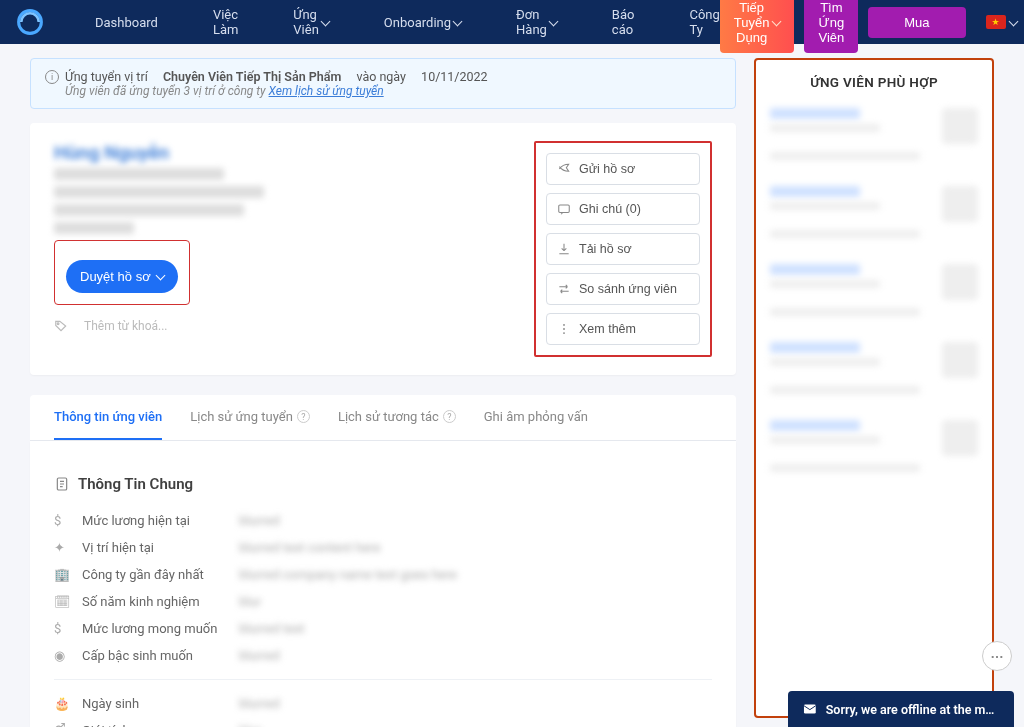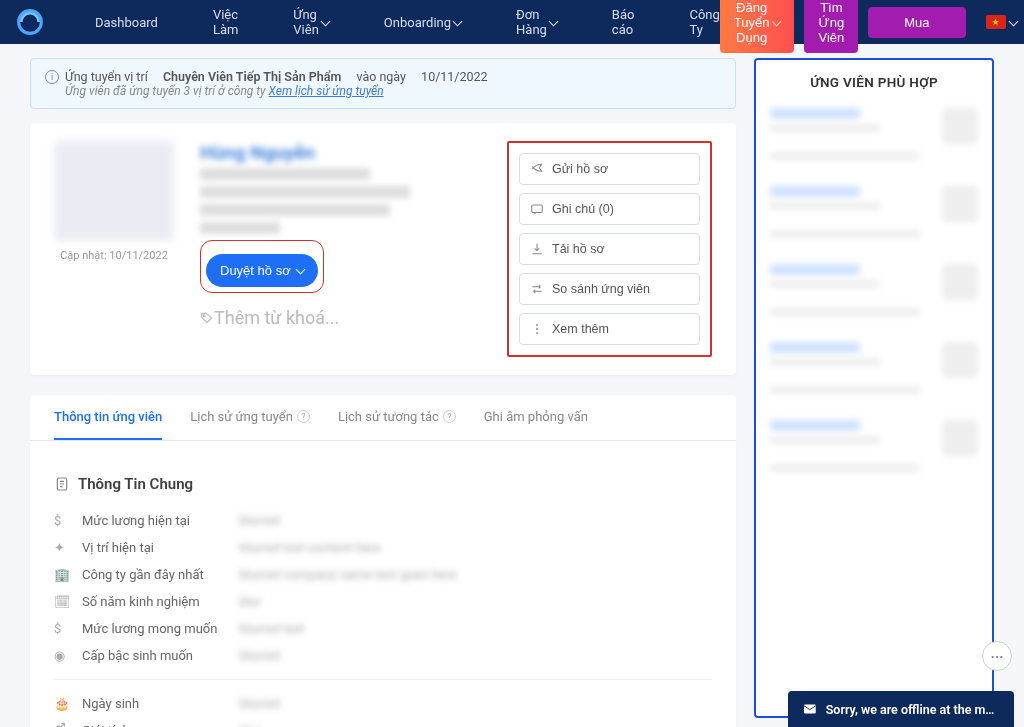--- a/index.html
+++ b/index.html
@@ -33,40 +33,40 @@
 .card { background: #fff; border-radius: 4px; padding: 18px 24px; box-shadow: 0 1px 2px rgba(0,0,0,.04); }
 .profile-row { display: flex; gap: 26px; }
 .avatar-block { width: 120px; text-align: center; }
 .avatar-img { width: 120px; height: 100px; background: #e9edf3; border-radius: 4px; filter: blur(4px); }
 .avatar-caption { font-size: 11px; color: #999; margin-top: 8px; }
 .profile-info { flex: 1; }
 .name { font-size: 19px; font-weight: 600; color: #3b7dd8; filter: blur(3px); margin-bottom: 4px; }
 .blur-line { height: 12px; background: #ddd; filter: blur(3px); margin-bottom: 6px; border-radius: 2px; }
 .bl1 { width: 170px; } .bl2 { width: 210px; } .bl3 { width: 190px; } .bl4 { width: 80px; }
 .btn-approve { background: #1e6ff5; color: #fff; border: none; padding: 9px 14px; border-radius: 20px; font-size: 13px; cursor: pointer; display: inline-flex; align-items: center; gap: 6px; margin-top: 8px; }
-.highlight-red { border: 1.5px solid #d13030; padding: 5px; border-radius: 12px; display: inline-block; }
-.add-kw { margin-top: 14px; color: #bbb; font-size: 18px; display: flex; align-items: center; gap: 0; }
-
-.actions-box { width: 205px; border: 2px solid #d13030; padding: 10px; border-radius: 2px; }
+.highlight-red { border: 1.5px solid #d13030; padding: 11px; border-radius: 4px; display: inline-block; }
+.add-kw { margin-top: 14px; color: #bbb; font-size: 12px; display: flex; align-items: center; gap: 16px; }
+
+.actions-box { width: 178px; border: 2px solid #d13030; padding: 10px; border-radius: 2px; }
 .action-btn { border: 1px solid #d9dee5; border-radius: 4px; padding: 8px 10px; font-size: 12.5px; color: #555; margin-bottom: 8px; display: flex; align-items: center; gap: 8px; cursor: pointer; background: #fff; width: 100%; text-align: left; }
 .action-btn:last-child { margin-bottom: 0; }
 .action-btn .ico { width: 14px; height: 14px; display: inline-flex; align-items: center; justify-content: center; color: #888; }
 
 .tabs { display: flex; gap: 28px; border-bottom: 1px solid #e5e8ee; padding: 0 24px; background: #fff; border-radius: 4px 4px 0 0; margin-top: 20px; }
 .tab { padding: 14px 0; font-size: 13px; color: #888; cursor: pointer; display: flex; align-items: center; gap: 4px; border-bottom: 2px solid transparent; }
 .tab.active { color: #1e6ff5; border-bottom-color: #1e6ff5; font-weight: 500; }
 .tab .qm { width: 13px; height: 13px; border: 1px solid #ccc; border-radius: 50%; font-size: 9px; display: inline-flex; align-items: center; justify-content: center; color: #aaa; }
 
 .section-title { font-size: 15px; font-weight: 600; padding: 16px 0 14px; display: flex; align-items: center; gap: 8px; color: #404040; }
 .info-grid .row { display: flex; align-items: center; gap: 12px; padding: 6px 0; font-size: 13px; }
 .info-grid .ico { width: 16px; color: #aaa; }
 .info-grid .label { width: 145px; color: #666; }
 .info-grid .val { color: #aaa; filter: blur(3px); }
 
-.matching-card { background: #fff; border: 2px solid #1d4ed8; border-radius: 4px; padding: 14px; min-height: 660px; }
+.matching-card { background: #fff; border: 2px solid #c2410c; border-radius: 4px; padding: 14px; min-height: 660px; }
 .matching-title { text-align: center; font-weight: 600; font-size: 13.5px; letter-spacing: .3px; margin-bottom: 18px; color: #333; }
 .match-item { margin-bottom: 26px; }
 .m-row { display: flex; gap: 8px; align-items: flex-start; }
 .m-avatar { width: 36px; height: 36px; background: #eee; border-radius: 4px; filter: blur(3px); flex-shrink: 0; }
 .m-info .m-name { height: 11px; background: #cfe1ff; filter: blur(3px); border-radius: 2px; margin-bottom: 5px; width: 90px; }
 .m-line { height: 8px; background: #eee; filter: blur(3px); border-radius: 2px; margin-bottom: 4px; }
 .ml1 { width: 110px; } .ml2 { width: 150px; margin-top: 8px; }
 
 .chat-widget { position: fixed; bottom: 0; right: 10px; background: #0e2a5c; color: #fff; padding: 10px 14px; font-size: 12.5px; display: flex; align-items: center; gap: 8px; border-radius: 4px 4px 0 0; width: 226px; }
 .more-float { position: fixed; right: 12px; bottom: 56px; width: 30px; height: 30px; border-radius: 50%; border: 1.5px solid #ccc; background: #fff; display: flex; align-items: center; justify-content: center; cursor: pointer; color: #888; font-weight: bold; }
@@ -96,21 +96,21 @@
         <span class="chev"></span>
       </span>
     <span class="nav-item">
         <span>Đơn Hàng</span>
         <span class="chev"></span>
       </span>
     <span class="nav-item">Báo cáo</span>
     <span class="nav-item">Công Ty</span>
   </div>
   <button class="nav-btn btn-gradient">
-      <span>Đăng Tuyển Dụng</span>
+      <span>Tiếp Tuyển Dụng</span>
       <span class="chev" style="color:#ffe0cc"></span>
     </button>
   <button class="nav-btn btn-orange" style="margin-left:10px">Tìm Ứng Viên</button>
   <button class="nav-btn btn-orange" style="margin-left:10px;padding:8px 36px">Mua</button>
   <div class="right-icons">
     <div style="display:flex;align-items:center;gap:4px;cursor:pointer">
         <span class="flag"></span>
         <span class="chev" style="color:#d6deee"></span>
       </div>
     <div class="icon-wrap">
@@ -135,24 +135,20 @@
     <div class="alert">
       <div class="line1">
         <span class="info-ico">i</span>
         <span>Ứng tuyển vị trí</span>&nbsp;<strong>Chuyên Viên Tiếp Thị Sản Phẩm</strong>&nbsp;<span>vào ngày</span>&nbsp;<span>10/11/2022</span>
       </div>
       <div class="line2"><span>Ứng viên đã ứng tuyển 3 vị trí ở công ty</span>&nbsp;<a href="#">Xem lịch sử ứng tuyển</a></div>
     </div>
 
     <div class="card">
       <div class="profile-row">
-        <div class="avatar-block">
-          <div class="avatar-img"></div>
-          <div class="avatar-caption"><span>Cập nhật:</span> <span>10/11/2022</span></div>
-        </div>
         <div class="profile-info">
           <div class="name">Hùng Nguyễn</div>
           <div class="blur-line bl1"></div>
           <div class="blur-line bl2"></div>
           <div class="blur-line bl3"></div>
           <div class="blur-line bl4"></div>
           <span class="highlight-red">
             <button class="btn-approve">
                 <span>Duyệt hồ sơ</span>
                 <span class="chev"></span>

